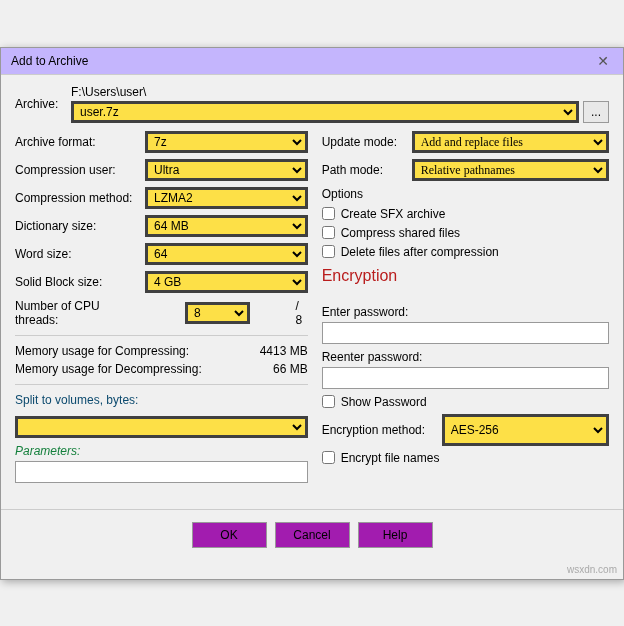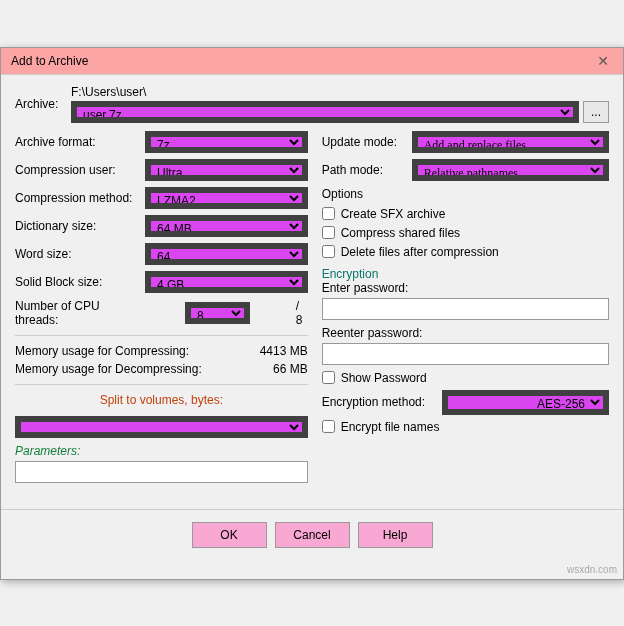--- a/index.html
+++ b/index.html
@@ -12,21 +12,21 @@
       align-items: center;
       min-height: 100vh;
     }
     .dialog {
       width: 624px;
       background: #f0f0f0;
       border: 1px solid #999;
       box-shadow: 2px 2px 8px rgba(0,0,0,0.3);
     }
     .title-bar {
-      background: #fca5a5;
+      background: #c4b5fd;
       border-bottom: 1px solid #ccc;
       padding: 6px 10px;
       display: flex;
       align-items: center;
       justify-content: space-between;
     }
     .title-bar-text {
       font-size: 12px;
       font-weight: normal;
       color: #000;
@@ -63,22 +63,22 @@
     .archive-static-path {
       font-size: 12px;
       color: #000;
     }
     .archive-combo-row {
       display: flex;
       gap: 4px;
       align-items: center;
     }
     select {
-      background: #d946ef;
-      border: 6px solid #404040;
+      background: #fde047;
+      border: 3px solid #404040;
       font-size: 12px;
       height: 22px;
       padding: 0 2px;
       cursor: pointer;
       color: #000;
     }
     .archive-select {
       flex: 1;
       height: 22px;
     }
@@ -153,23 +153,22 @@
     }
     .mem-value {
       font-size: 12px;
       color: #000;
     }
     .split-row {
       margin-bottom: 6px;
     }
     .split-label {
       font-size: 12px;
-      color: #c2410c;
+      color: #0c4a6e;
       margin-bottom: 9px;
-      text-align: center;
     }
     .split-select {
       width: 100%;
       height: 22px;
     }
     .params-row {
       margin-bottom: 6px;
     }
     .params-label {
       font-size: 12px;
@@ -219,24 +218,24 @@
       height: 13px;
     }
     .checkbox-label {
       font-size: 12px;
       color: #000;
     }
     .encryption-section {
       margin-top: 8px;
     }
     .enc-title {
-      font-size: 12px;
-      color: #0f766e;
+      font-size: 16px;
+      color: #b91c1c;
       font-weight: normal;
-      margin-bottom: 0;
+      margin-bottom: 20px;
     }
     .enc-label {
       font-size: 12px;
       color: #000;
       margin-bottom: 3px;
     }
     .enc-input {
       width: 100%;
       height: 22px;
       border: 1px solid #999;
@@ -250,35 +249,34 @@
       align-items: center;
       margin-bottom: 5px;
     }
     .enc-method-label {
       font-size: 12px;
       color: #000;
       min-width: 120px;
     }
     .enc-method-select {
       flex: 1;
-      height: 25px;
-      text-align: right;
+      height: 32px;
     }
     .button-bar {
       display: flex;
       justify-content: center;
       gap: 8px;
       padding: 12px 14px 14px;
       border-top: 1px solid #ccc;
       margin-top: 10px;
     }
     .dialog-btn {
       width: 75px;
       height: 26px;
-      background: #f9a8d4;
+      background: #a21caf;
       border: 1px solid #999;
       cursor: pointer;
       font-size: 12px;
       color: #000;
     }
     .watermark {
       text-align: right;
       font-size: 10px;
       color: #aaa;
       padding: 2px 6px 4px;

